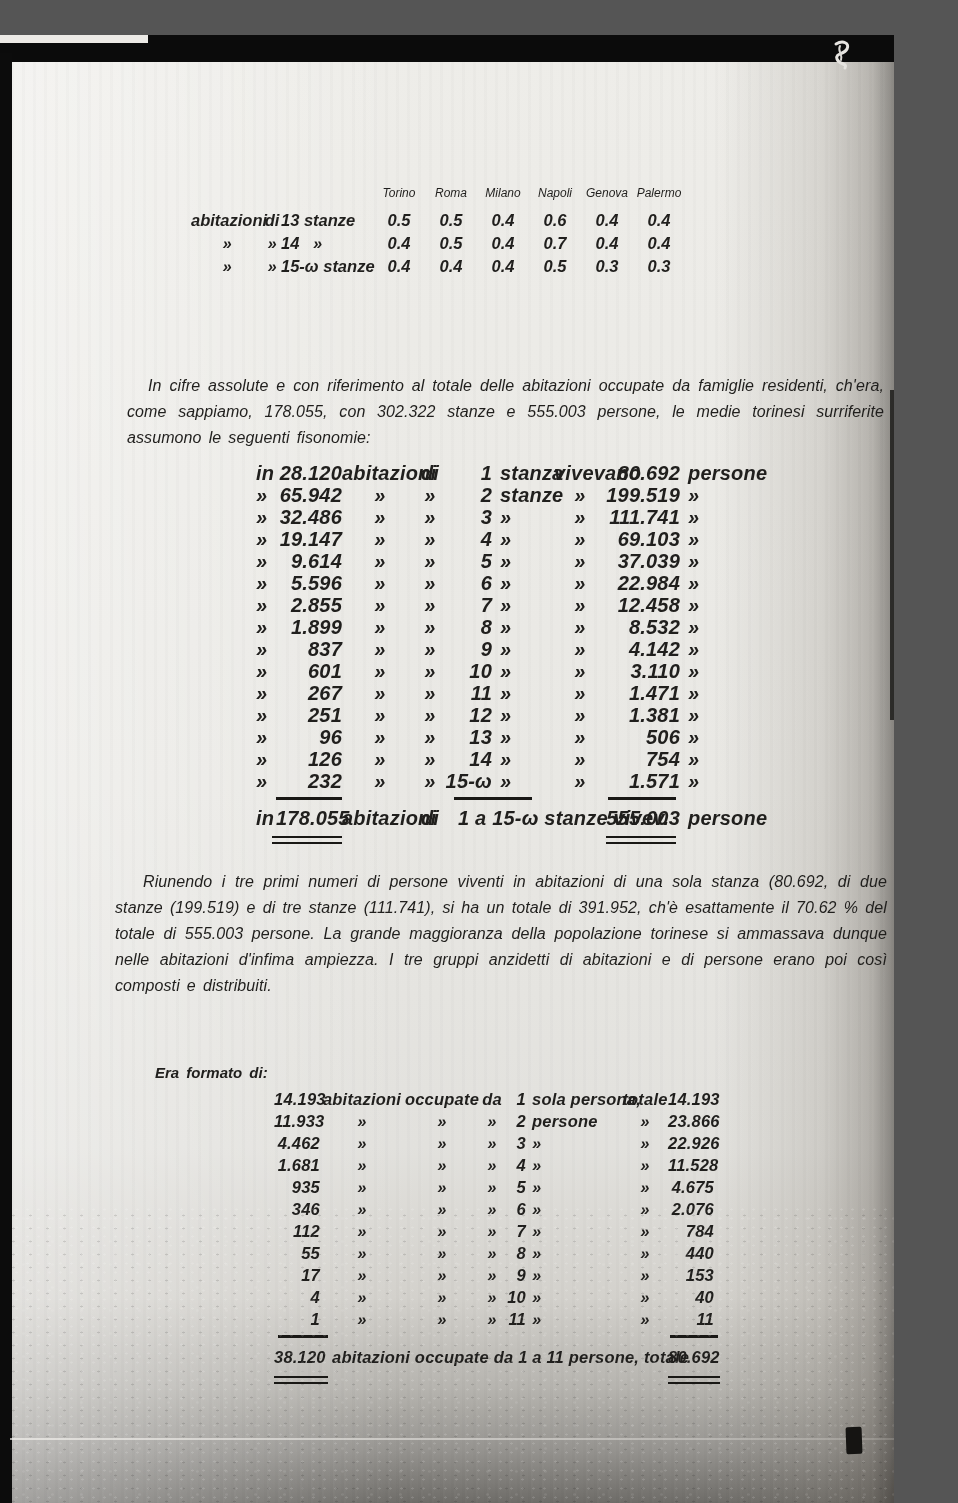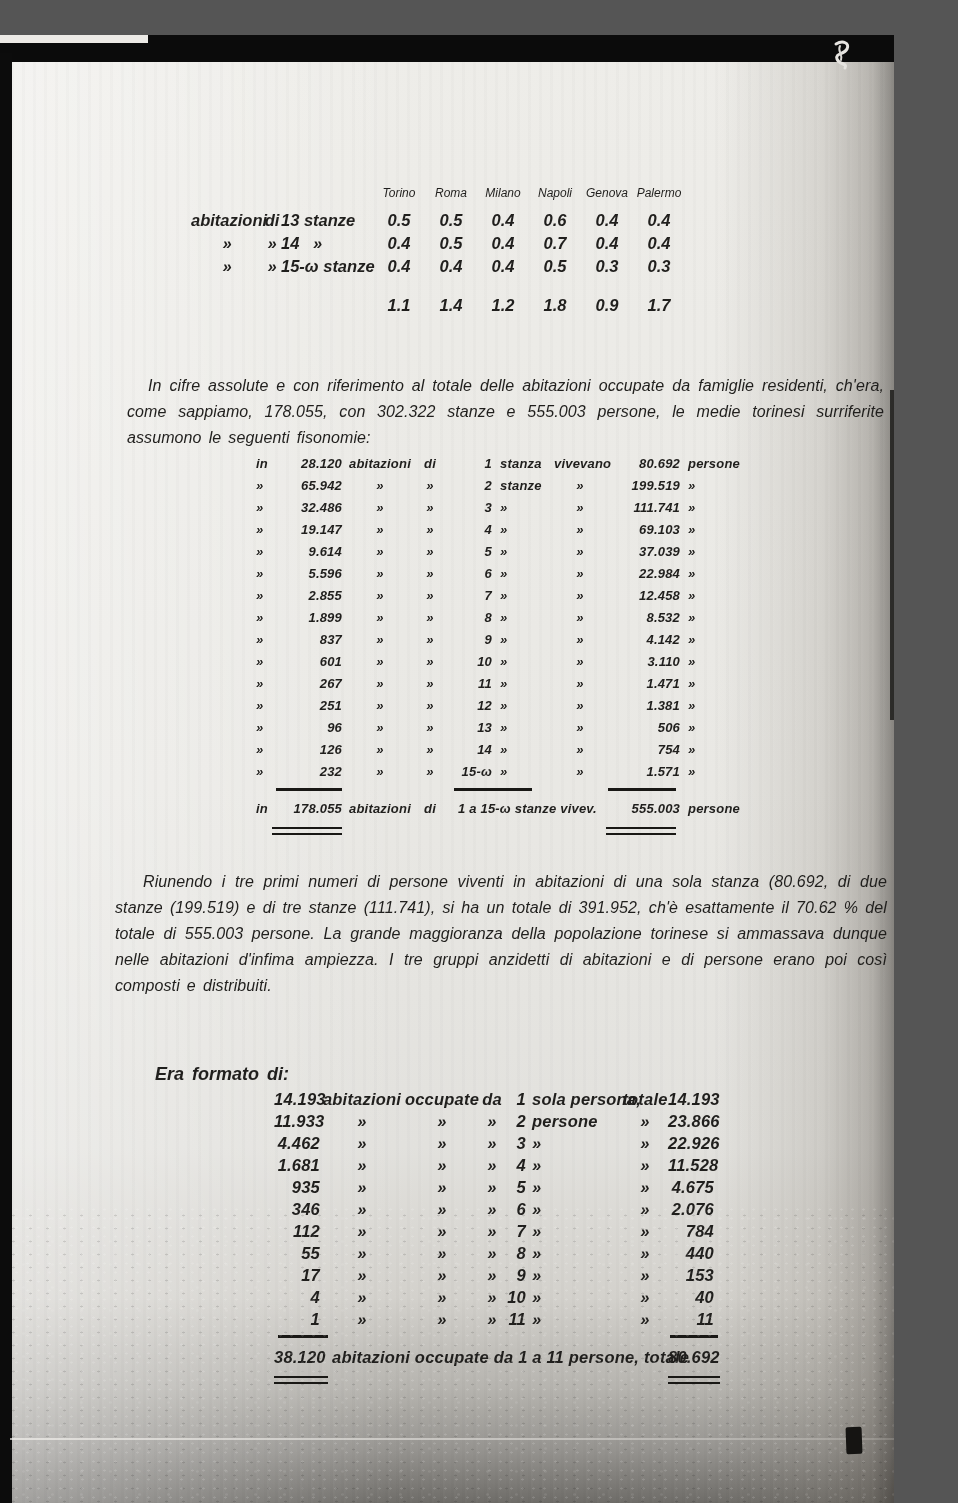--- a/index.html
+++ b/index.html
@@ -32,40 +32,40 @@
 
   .content{position:absolute;inset:0;z-index:2;}
   .nowrap, .cell{white-space:nowrap;}
 
   
   .para{position:absolute;font-size:16px;line-height:26px;text-align:justify;word-spacing:2.5px;letter-spacing:.1px;}
   .para1{left:127px;top:322px;width:757px;text-indent:21px;}
   .para2{left:115px;top:818px;width:772px;text-indent:28px;}
   .h-group{position:absolute;left:0;top:972px;width:958px;text-align:center;font-style:normal;font-weight:700;font-size:18.5px;letter-spacing:1px;}
   .h-sub{position:absolute;left:0;top:1001px;width:958px;text-align:center;font-style:normal;font-weight:700;font-size:17px;letter-spacing:.6px;word-spacing:4px;}
-  .h-intro{position:absolute;left:155px;top:1029px;font-size:18px;font-weight:700;word-spacing:3px;}
+  .h-intro{position:absolute;left:155px;top:1029px;font-size:15px;font-weight:700;word-spacing:3px;}
 
   
   .rule{height:0;border-top:3px solid #191815;}
   .dbl{height:4px;border-top:2.5px solid #191815;border-bottom:2.5px solid #191815;}
   .cell{overflow:visible;}
   .rt{text-align:right;} .ctr{text-align:center;} .lt{text-align:left;}
 
   
   .tbl-city{position:absolute;left:191px;top:150px;font-weight:700;font-size:16.5px;}
   .ct-grid{display:grid;grid-template-columns:72px 18px 64px 28px repeat(6,52px);height:23px;line-height:23px;align-items:center;}
   .ct-head{height:17px;line-height:17px;font-weight:400;font-size:12px;margin-bottom:7px;}
   .ct-rules{margin-top:7px;height:3px;line-height:3px;}
   .ct-rules .rule{width:40px;margin:0 auto;}
   .ct-totals{margin-top:6px;}
   .ct-dbls{margin-top:9px;height:9px;line-height:9px;}
   .ct-dbls .dbl{width:44px;margin:0 auto;}
 
   
-  .tbl-occ{position:absolute;left:256px;top:418px;font-weight:700;font-size:13px;letter-spacing:.2px;}
+  .tbl-occ{position:absolute;left:256px;top:427px;font-weight:700;font-size:20px;letter-spacing:.2px;}
   .oc-grid{display:grid;grid-template-columns:20px 66px 76px 24px 50px 62px 52px 74px 70px;height:22px;line-height:22px;align-items:center;}
   .oc-c6{padding-left:8px;} .oc-c9{padding-left:8px;}
   .oc-rules{position:relative;margin-top:5px;height:3px;}
   .oc-rules .r1{position:absolute;left:20px;width:66px;}
   .oc-rules .r2{position:absolute;left:198px;width:78px;}
   .oc-rules .r3{position:absolute;left:352px;width:68px;}
   .oc-total{margin-top:7px;}
   .oc-mid{grid-column:5/8;padding-left:16px;}
   .oc-dbls{position:relative;margin-top:7px;height:9px;}
   .oc-dbls .d1{position:absolute;left:16px;width:70px;}
@@ -154,29 +154,20 @@
         </div>
       <div class="ct-grid ct-rules">
         <span style="grid-column:1/5"></span>
         <span><i class="rule"></i></span>
           <span><i class="rule"></i></span>
           <span><i class="rule"></i></span>
           <span><i class="rule"></i></span>
           <span><i class="rule"></i></span>
           <span><i class="rule"></i></span>
       </div>
-      <div class="ct-grid ct-totals">
-        <span style="grid-column:1/5"></span>
-        <span class="cell ctr">1.1</span>
-        <span class="cell ctr">1.4</span>
-        <span class="cell ctr">1.2</span>
-        <span class="cell ctr">1.8</span>
-        <span class="cell ctr">0.9</span>
-        <span class="cell ctr">1.7</span>
-      </div>
       <div class="ct-grid ct-dbls">
         <span style="grid-column:1/5"></span>
         <span><i class="dbl"></i></span>
           <span><i class="dbl"></i></span>
           <span><i class="dbl"></i></span>
           <span><i class="dbl"></i></span>
           <span><i class="dbl"></i></span>
           <span><i class="dbl"></i></span>
       </div>
     </section>

